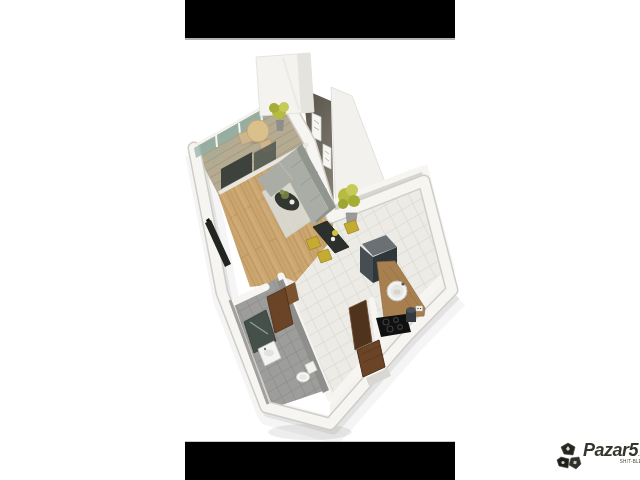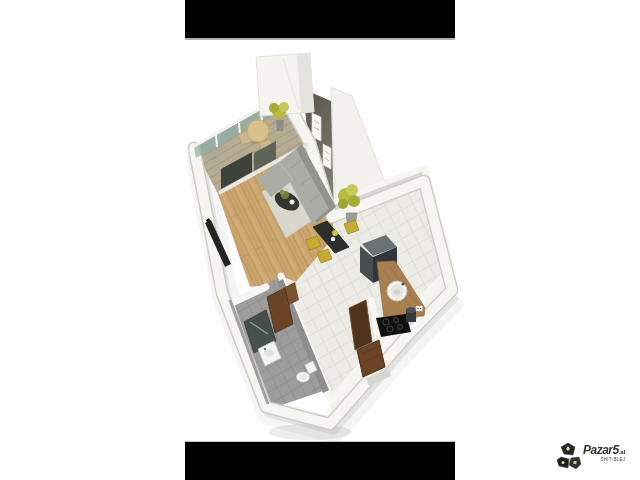--- a/index.html
+++ b/index.html
@@ -6,21 +6,21 @@
   .stage{position:relative;width:640px;height:480px;background:#ffffff;overflow:hidden;
          font-family:"Liberation Sans", sans-serif;}
   .photo-strip{position:absolute;left:185px;top:0;width:270px;height:480px;background:transparent;}
   .bar{position:absolute;left:0;width:270px;background:#000;}
   .bar.top{top:0;height:38px;border-bottom:2px solid #b3b1ac;}
   .bar.bottom{bottom:0;height:38px;border-top:1px solid #c9c7c2;}
   .plan-svg{position:absolute;left:0;top:0;width:640px;height:480px;}
   .watermark{position:absolute;left:556px;top:441px;width:84px;height:34px;display:flex;align-items:flex-start;}
   .wm-gems{width:26px;height:32px;flex:0 0 auto;}
   .wm-textcol{margin-left:1px;line-height:1;}
-  .wm-brand{font-size:12px;font-weight:bold;font-style:italic;color:#35352b;letter-spacing:-0.5px;
+  .wm-brand{font-size:18px;font-weight:bold;font-style:italic;color:#35352b;letter-spacing:-0.5px;
             text-shadow:0 0 1px #ffffff,0 0 2px #ffffff;}
   .wm-suffix{font-size:6px;font-weight:bold;color:#35352b;vertical-align:baseline;}
   .wm-tagline{font-size:4.5px;color:#4a4a3e;text-align:right;margin-top:1px;letter-spacing:0.3px;
               text-shadow:0 0 1px #fff;}
 </style>
 </head>
 <body>
 
 <div class="stage">
 

